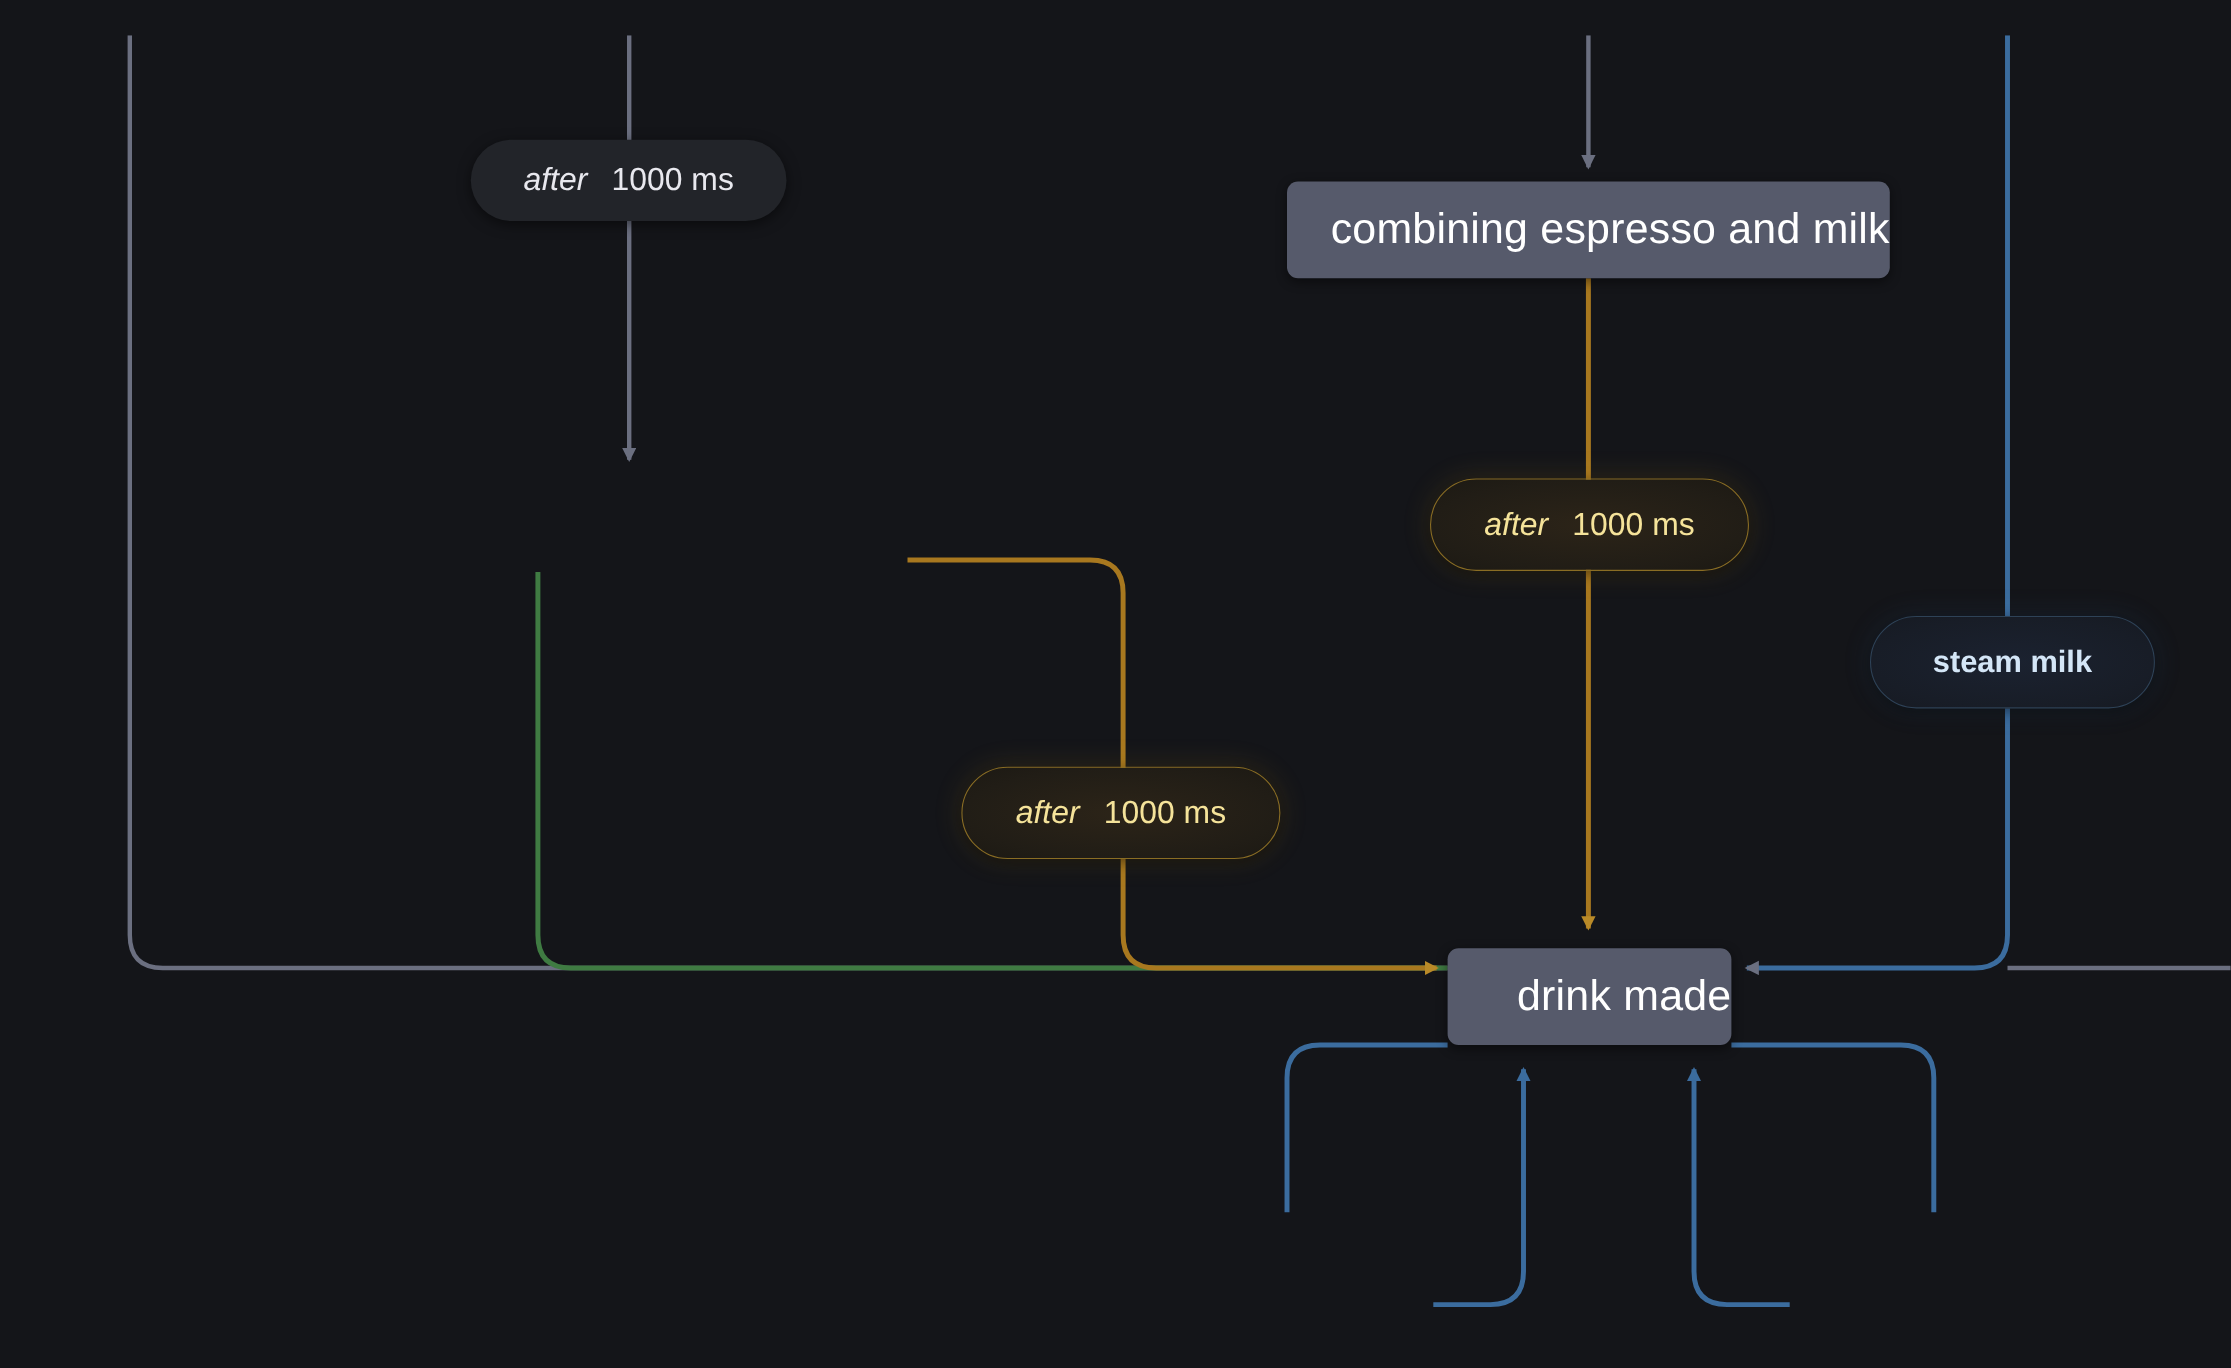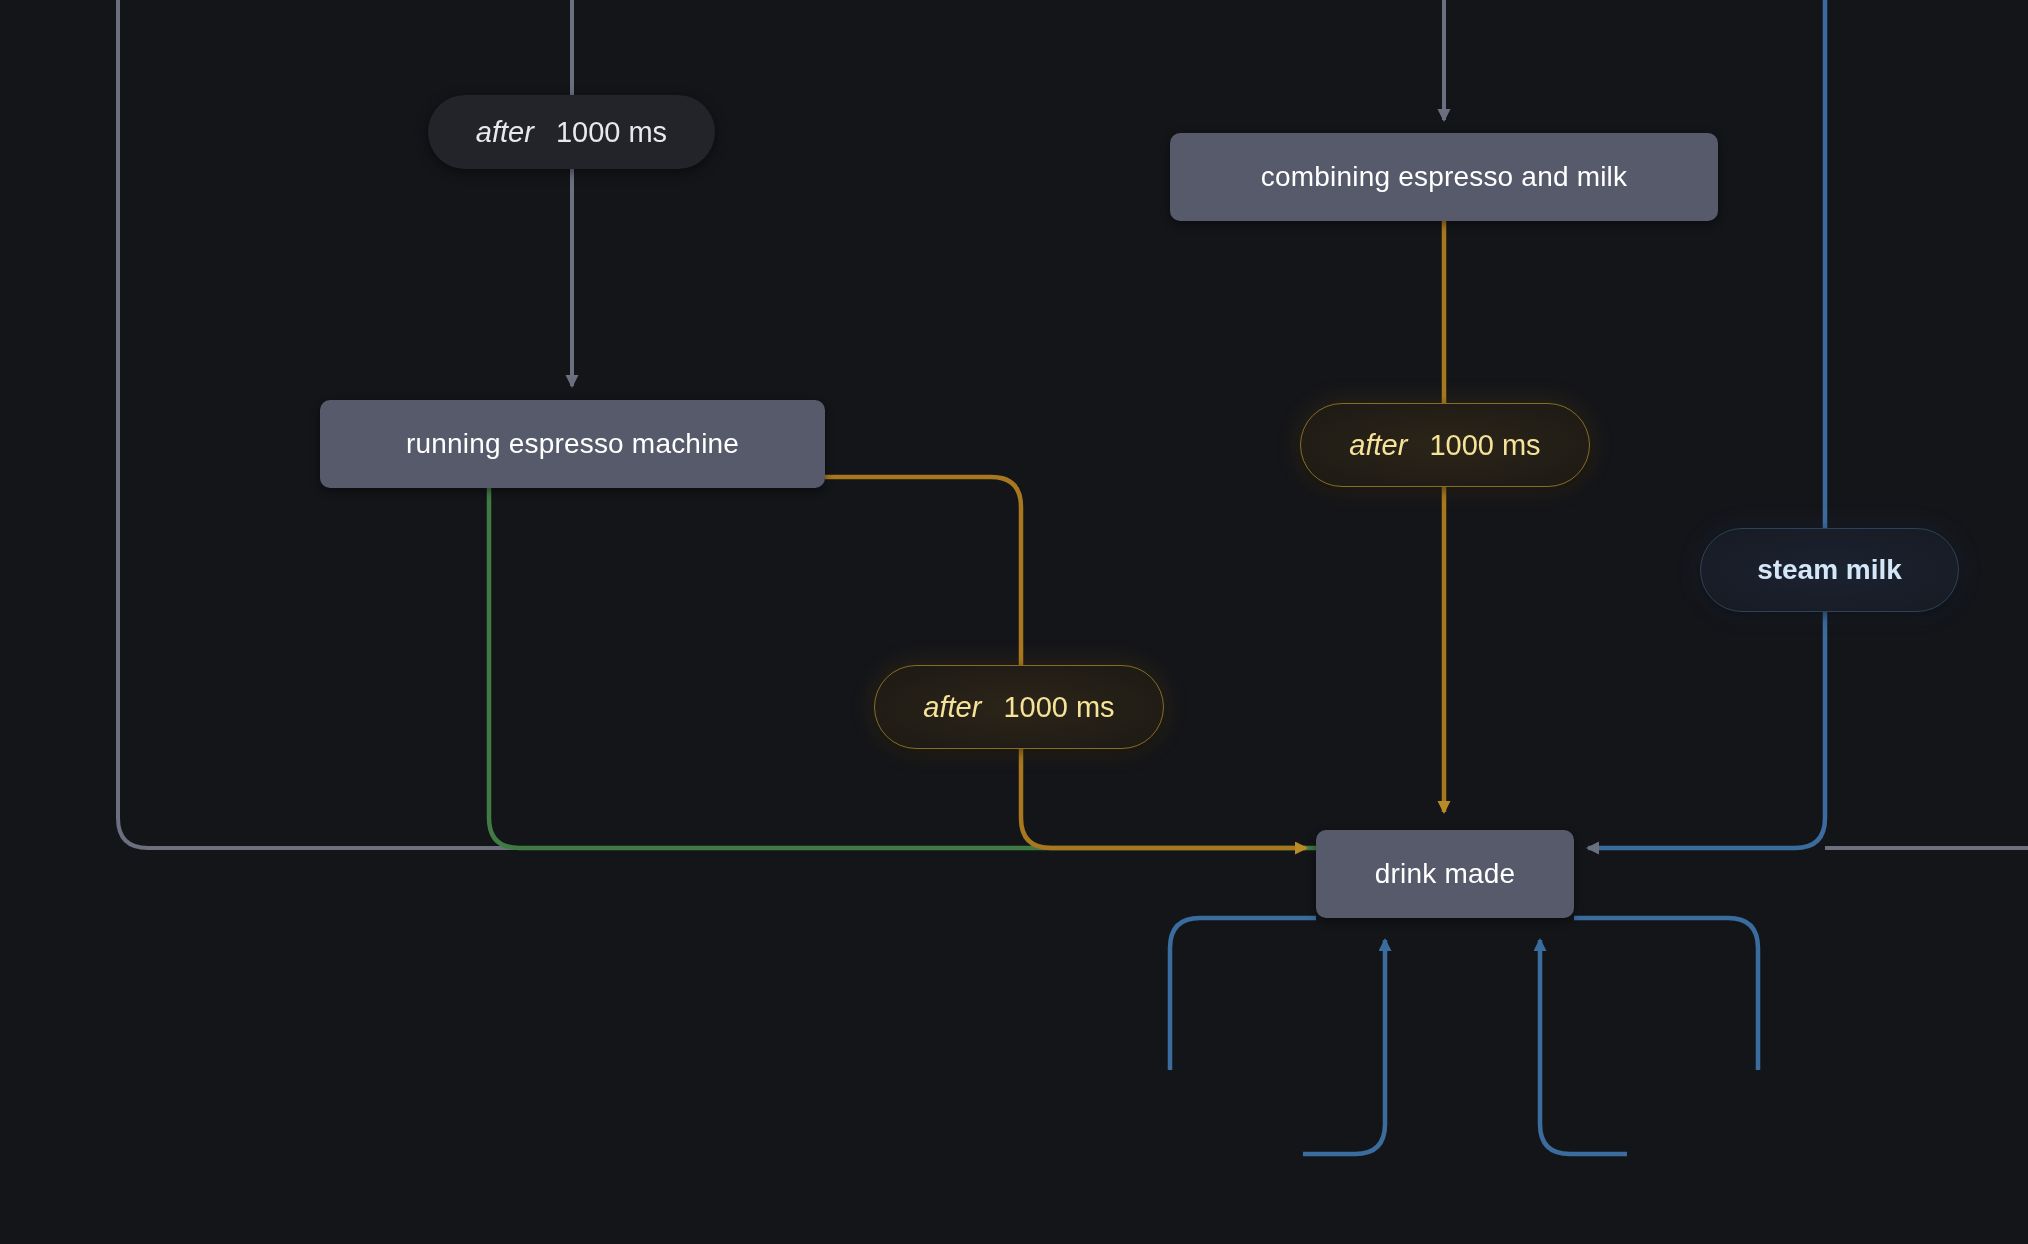--- a/index.html
+++ b/index.html
@@ -12,20 +12,21 @@
     height: 1244px;
     overflow: hidden;
     font-family: "Liberation Sans", sans-serif;
     position: relative;
   }
   #canvas {
     position: absolute;
     inset: 0;
     width: 2028px;
     height: 1204px;
+    margin-top: 32px;
   }
   #edge-layer {
     position: absolute;
     left: 0; top: 0;
     width: 2028px;
     height: 1244px;
     pointer-events: none;
   }
   .node {
     position: absolute;
@@ -33,24 +34,25 @@
     display: flex;
     align-items: center;
     justify-content: center;
     white-space: nowrap;
   }
   
   .state {
     background: #565a6b;
     border-radius: 10px;
     color: #ffffff;
-    font-size: 28px;
+    font-size: 39px;
     font-weight: 400;
     letter-spacing: 0.2px;
     box-shadow: 0 3px 10px rgba(0,0,0,0.45);
+    justify-content: flex-end;
   }
   
   .pill {
     border-radius: 999px;
     font-size: 28px;
     font-weight: 700;
     box-shadow: 0 3px 12px rgba(0,0,0,0.5);
   }
   .pill-after {
     background: #222429;
@@ -131,23 +133,20 @@
 
     <path d="M 1574,918 L 1728,918 Q 1758,918 1758,948 L 1758,1070" fill="none" stroke="#3b6c9e" stroke-width="4.5"></path>
     <path d="M 1627,1154 L 1570,1154 Q 1540,1154 1540,1124 L 1540,940" fill="none" stroke="#3b6c9e" stroke-width="4.5" marker-end="url(#ah-blue)"></path>
   </svg>
 
   <div class="node pill pill-after" style="left:428px; top:95px; width:287px; height:74px;">
     <span class="kw">after</span>
     <span>1000 ms</span>
   </div>
 
-  <div class="node state" style="left:320px; top:400px; width:505px; height:88px;">
-    <span>running espresso machine</span>
-  </div>
 
 
   <div class="node pill pill-after-gold" style="left:874px; top:665px; width:290px; height:84px;">
     <span class="kw">after</span>
     <span>1000 ms</span>
   </div>
 
   <div class="node state" style="left:1170px; top:133px; width:548px; height:88px;">
     <span>combining espresso and milk</span>
   </div>

